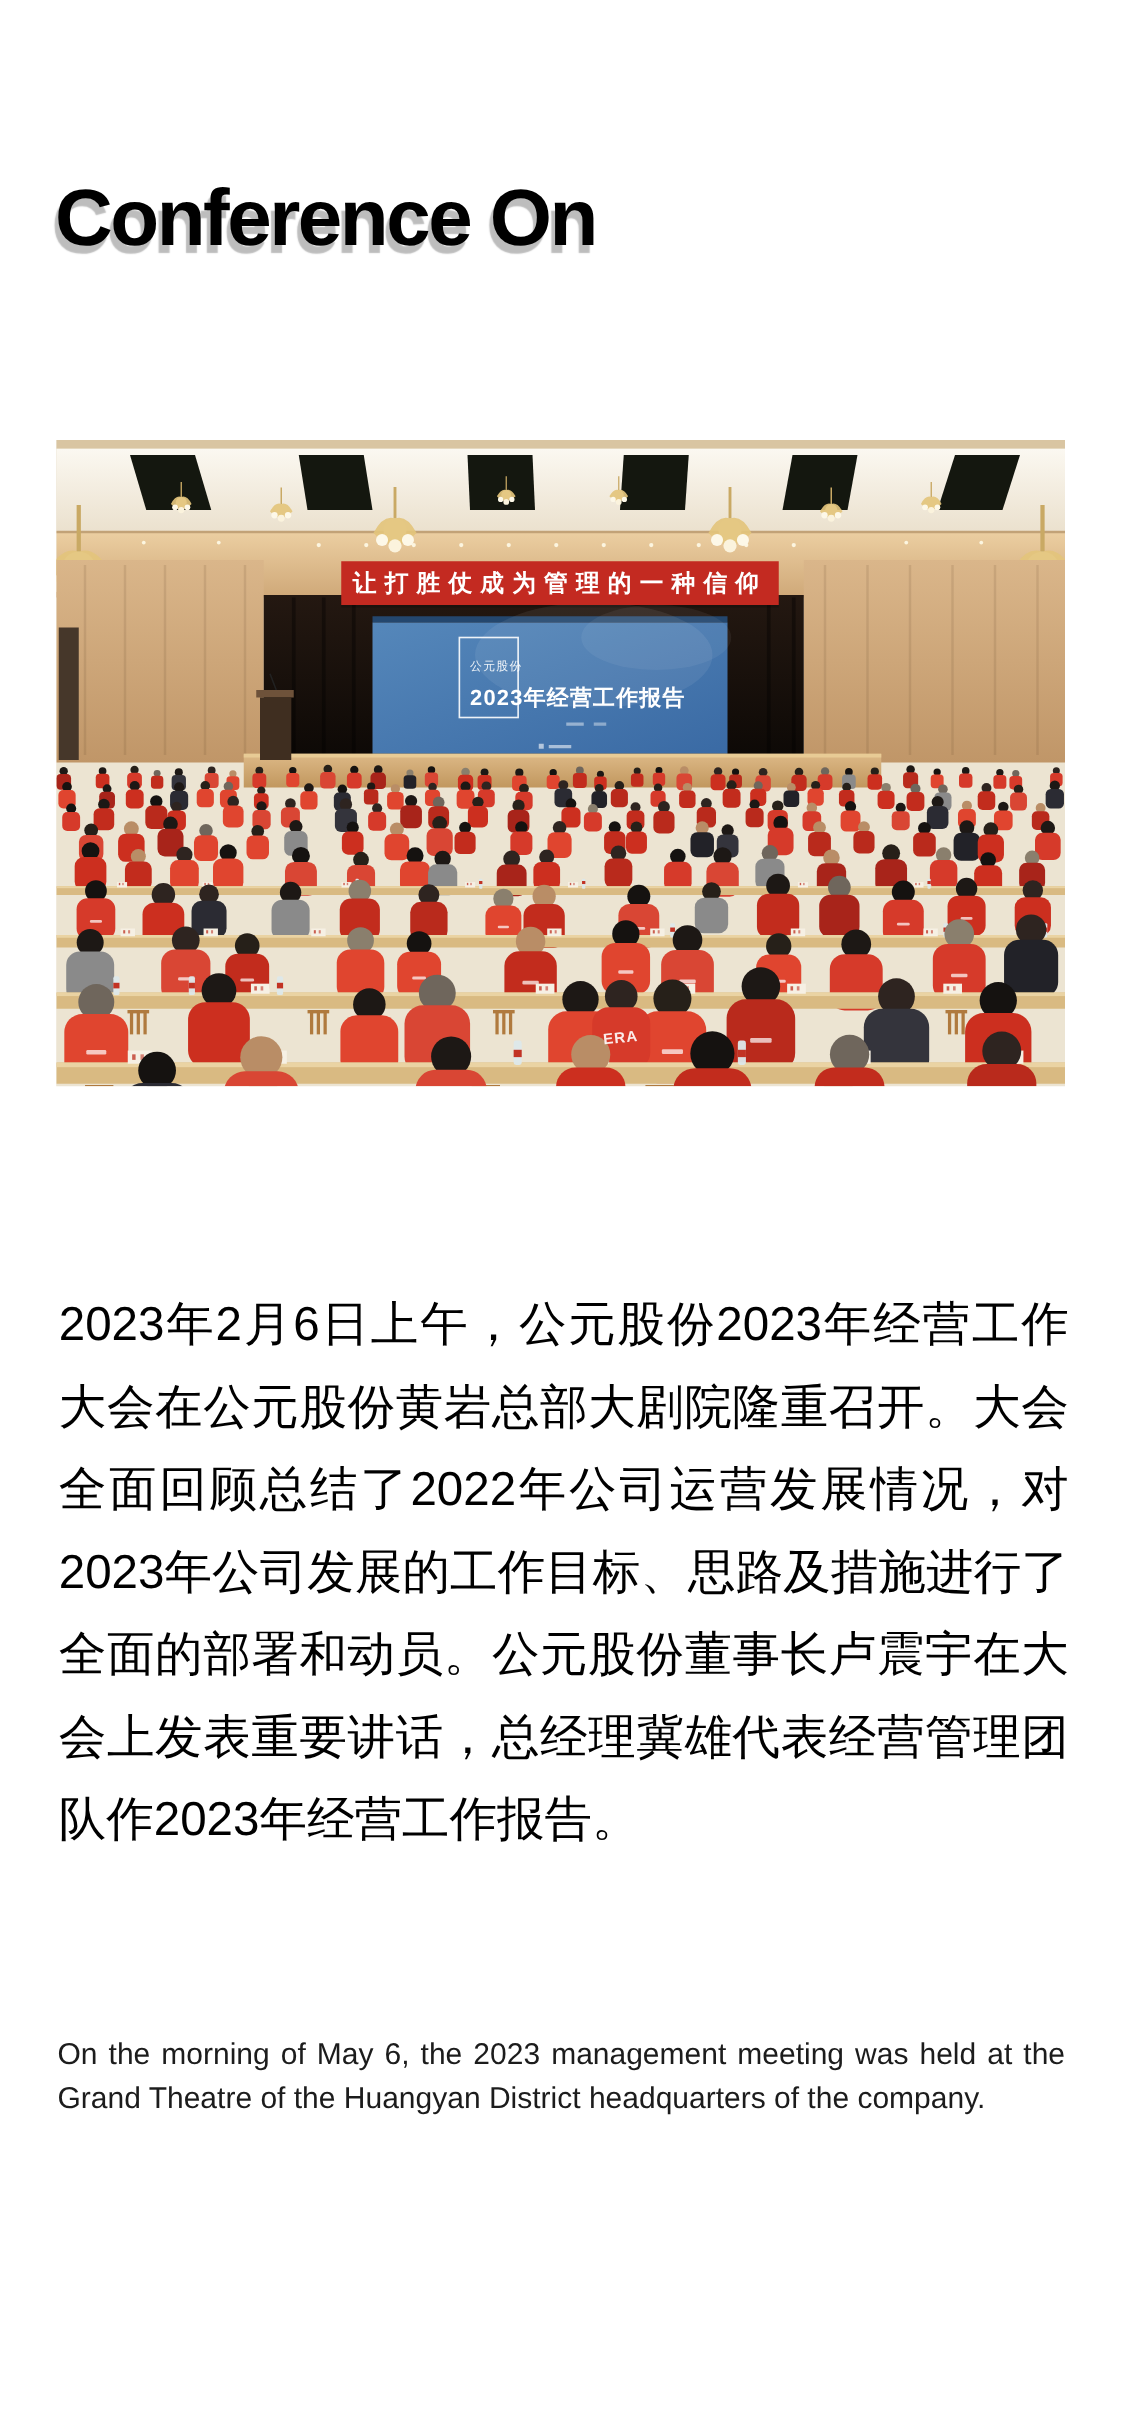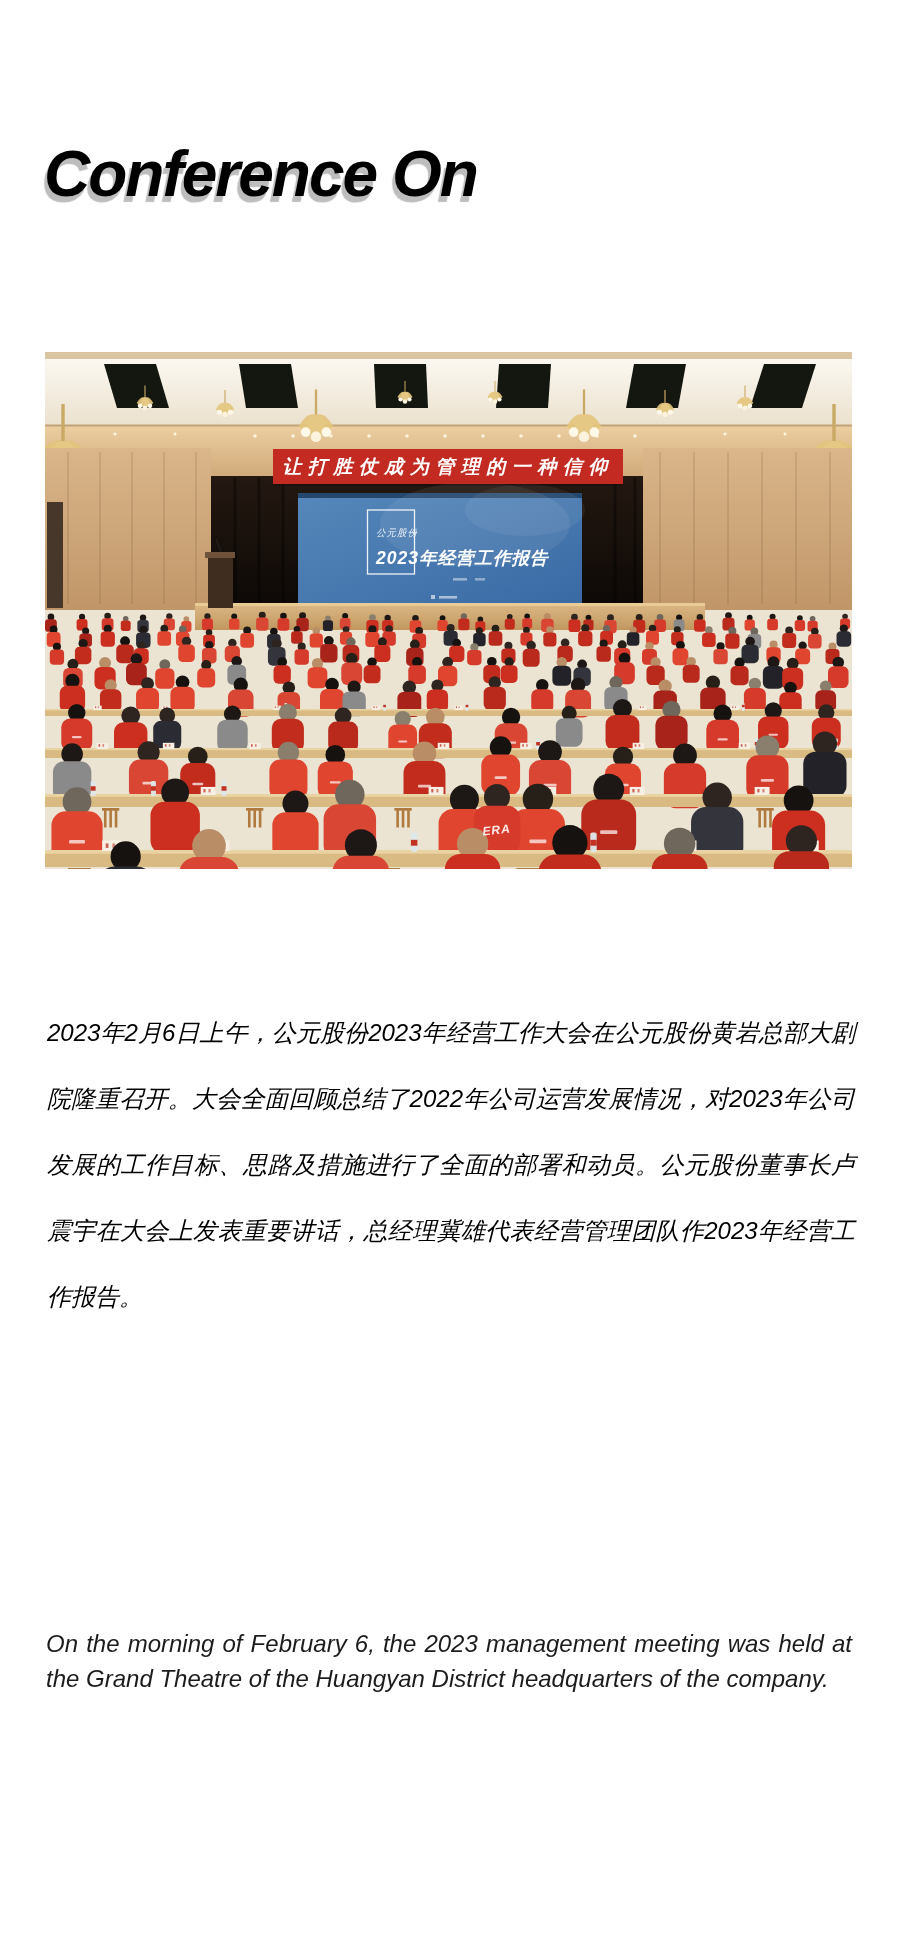--- a/index.html
+++ b/index.html
@@ -1,24 +1,24 @@
 <!DOCTYPE html>
 <html><head>
 <meta charset="utf-8">
 <style>
   html,body{margin:0;padding:0;background:#ffffff;}
   .page{position:relative;width:900px;height:1939px;background:#ffffff;overflow:hidden;
-        font-family:"Liberation Sans",sans-serif;font-style:italic;}
+        font-family:"Liberation Sans",sans-serif;}
   .title{position:absolute;left:44px;top:140px;margin:0;color:#000;
          font-size:64px;line-height:68px;font-weight:bold;letter-spacing:-2px;
          text-shadow:-3px 6px 1px #bdbdbd;}
   .photo{position:absolute;left:45px;top:352px;width:807px;height:517px;overflow:hidden;background:#ece4d2;}
   .photo svg{display:block;}
-  .zh-para{position:absolute;left:47px;top:1000px;width:808px;margin:0;color:#000;
-           font-size:24px;line-height:66px;text-align:justify;text-justify:inter-ideograph;}
+  .zh-para{position:absolute;left:47px;top:1027px;width:808px;margin:0;color:#000;
+           font-size:38px;line-height:66px;text-align:justify;text-justify:inter-ideograph;}
   .en-para{position:absolute;left:46px;top:1626px;width:806px;margin:0;color:#1c1c1c;
            font-size:24px;line-height:35px;text-align:justify;}
   svg text{font-family:"Liberation Sans",sans-serif;}
 </style>
 </head>
 <body>
 
 <div class="page">
 
   <h1 class="title">
@@ -701,15 +701,15 @@
           <circle cx="756.4075489793506" cy="488.83004102557896" r="15.562887715771794" fill="#2e2420"></circle>
           <rect x="728.7401930402008" y="499.20529950276017" width="55.334711878299714" height="58.793131370693445" rx="15.562887715771794" fill="#b92a1c"></rect>
         </g>
 
       <text x="452" y="482" font-size="12" font-weight="bold" fill="#ffffff" opacity="0.9" letter-spacing="1" text-anchor="middle" transform="rotate(-6 452 482)">ERA</text>
     </svg>
   </div>
 
   <p class="zh-para">2023年2月6日上午，公元股份2023年经营工作大会在公元股份黄岩总部大剧院隆重召开。大会全面回顾总结了2022年公司运营发展情况，对2023年公司发展的工作目标、思路及措施进行了全面的部署和动员。公元股份董事长卢震宇在大会上发表重要讲话，总经理冀雄代表经营管理团队作2023年经营工作报告。</p>
 
-  <p class="en-para">On the morning of February 6, the 2023 management meeting was held at the Grand Theatre of the Huangyan District headquarters of the company.</p>
+  <p class="en-para">On the morning of May 6, the 2023 management meeting was held at the Grand Theatre of the Huangyan District headquarters of the company.</p>
 
 </div>
 
 </body></html>

